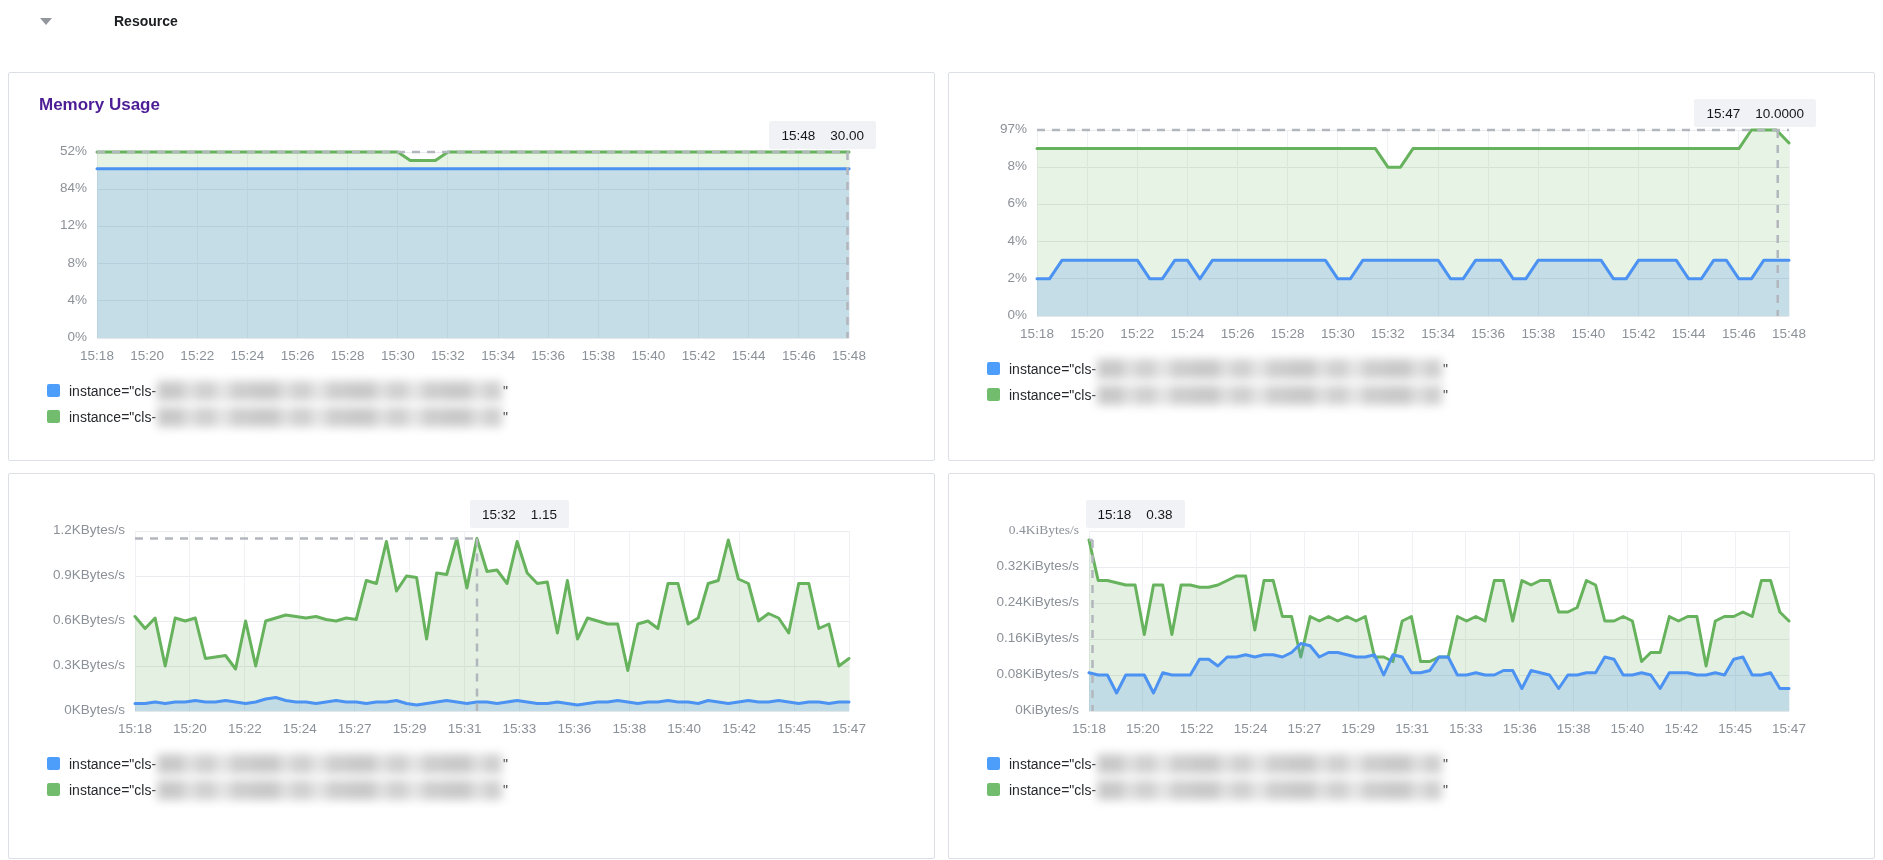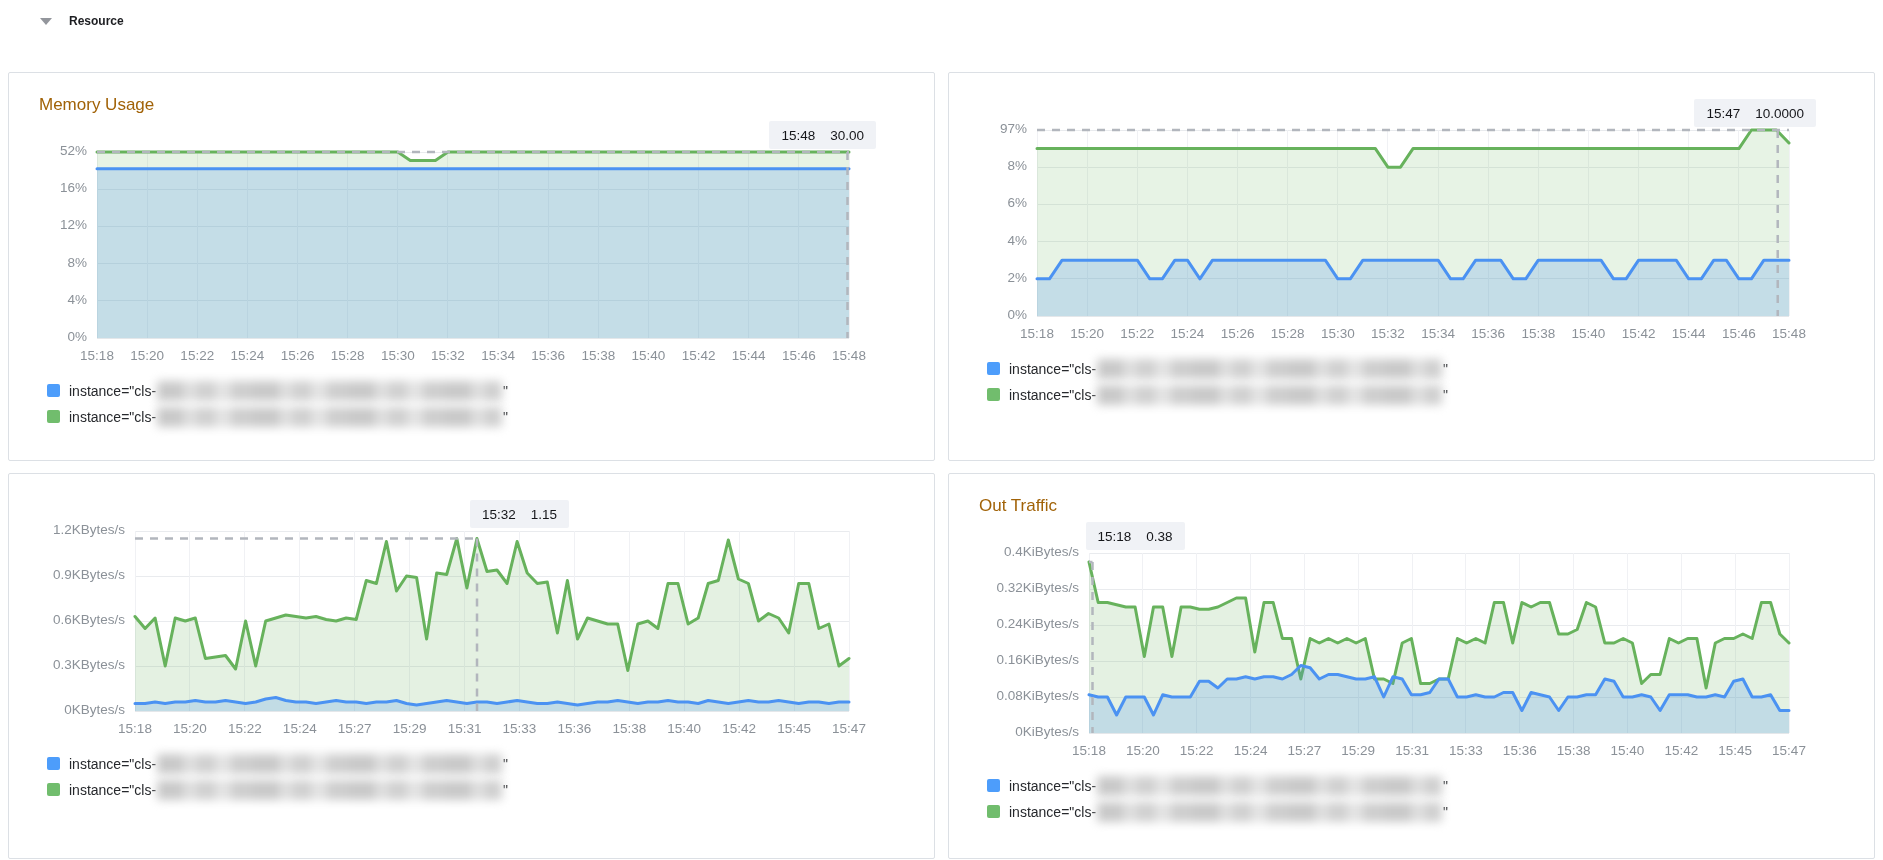--- a/index.html
+++ b/index.html
@@ -10,32 +10,32 @@
     font-family:"Liberation Sans", sans-serif;
     color:#17181a;
   }
   
   .section-header { display:flex; align-items:center; gap:17px; margin:10px 0 0 40px; height:22px; }
   .caret-down {
     width:0; height:0;
     border-left:6px solid transparent; border-right:6px solid transparent;
     border-top:7px solid #93969c;
   }
-  .section-title { font-size:12px; font-weight:700; color:#1c1d21; }
+  .section-title { font-size:14px; font-weight:700; color:#1c1d21;margin-left:45px; }
 
   
   .grid {
     display:grid; grid-template-columns:1fr 1fr; grid-template-rows:389px 386px;
     gap:12px 13px; margin:40px 8px 0;
   }
   .panel {
     border:1px solid #dce0e5; border-radius:2px; background:#fff;
     padding:21px 30px 0; position:relative; overflow:hidden;
   }
-  .panel-title { margin:0; font-size:17px; font-weight:400; color:#a16207; line-height:22px; }
+  .panel-title { margin:0; font-size:17px; font-weight:700; color:#4c1d95; line-height:22px; }
 
   
   .chart-wrap { position:relative; margin-top:36px; }
   .tooltip {
     position:absolute; top:-31px; height:28px; z-index:3;
     display:flex; align-items:center; gap:15px; padding:0 12px;
     background:#f0f2f6; border-radius:2px;
     font-size:13.5px; color:#15161a; white-space:nowrap;
   }
   .plot-row { display:flex; }
@@ -78,21 +78,21 @@
       <div class="tooltip" style="right: 28px;">
         <span>15:48</span>
         <span>30.00</span>
       </div>
       <div class="plot-row">
         <div class="y-labels ycol-a">
             <span class="ytick" style="top: 177px;">0%</span>
             <span class="ytick" style="top: 139.8px;">4%</span>
             <span class="ytick" style="top: 102.6px;">8%</span>
             <span class="ytick" style="top: 65.4px;">12%</span>
-            <span class="ytick" style="top: 28.2px;">16%</span>
+            <span class="ytick" style="top: 28.2px;">84%</span>
             <span class="ytick" style="top: -9px;">52%</span>
           </div>
         <div class="plot">
             <svg width="752" height="186">
               <line x1="0" y1="186" x2="752" y2="186" stroke="#e4e7ea" stroke-width="1" shape-rendering="crispEdges"></line>
               <line x1="0" y1="148.8" x2="752" y2="148.8" stroke="#e9ebee" stroke-width="1" shape-rendering="crispEdges"></line>
               <line x1="0" y1="111.6" x2="752" y2="111.6" stroke="#e9ebee" stroke-width="1" shape-rendering="crispEdges"></line>
               <line x1="0" y1="74.4" x2="752" y2="74.4" stroke="#e9ebee" stroke-width="1" shape-rendering="crispEdges"></line>
               <line x1="0" y1="37.19999999999999" x2="752" y2="37.19999999999999" stroke="#e9ebee" stroke-width="1" shape-rendering="crispEdges"></line>
               <line x1="0" y1="0" x2="752" y2="0" stroke="#e9ebee" stroke-width="1" shape-rendering="crispEdges"></line>
@@ -298,34 +298,33 @@
           </div>
           <div class="legend-item">
             <span class="swatch" style="background: rgb(113, 189, 109);"></span>
             <span class="legend-text"><span>instance="cls-</span><span class="redacted"></span><span>"</span></span>
           </div>
         </div>
     </div>
   </section>
 
   <section class="panel">
-    <h2 class="panel-title">Out Traffic</h2>
     <div class="chart-wrap r2">
       <div class="tooltip" style="left: 106.5px;">
         <span>15:18</span>
         <span>0.38</span>
       </div>
       <div class="plot-row">
         <div class="y-labels ycol-c">
             <span class="ytick" style="top: 171px;">0KiBytes/s</span>
             <span class="ytick" style="top: 135px;">0.08KiBytes/s</span>
             <span class="ytick" style="top: 99px;">0.16KiBytes/s</span>
             <span class="ytick" style="top: 63px;">0.24KiBytes/s</span>
             <span class="ytick" style="top: 27px;">0.32KiBytes/s</span>
-            <span class="ytick" style="top: -9px;">0.4KiBytes/s</span>
+            <span class="ytick" style="top: -9px; font-family: Liberation Serif, serif;">0.4KiBytes/s</span>
           </div>
         <div class="plot">
             <svg width="700" height="180">
               <line x1="0" y1="180" x2="700" y2="180" stroke="#e4e7ea" stroke-width="1" shape-rendering="crispEdges"></line>
               <line x1="0" y1="144" x2="700" y2="144" stroke="#e9ebee" stroke-width="1" shape-rendering="crispEdges"></line>
               <line x1="0" y1="108" x2="700" y2="108" stroke="#e9ebee" stroke-width="1" shape-rendering="crispEdges"></line>
               <line x1="0" y1="72" x2="700" y2="72" stroke="#e9ebee" stroke-width="1" shape-rendering="crispEdges"></line>
               <line x1="0" y1="36" x2="700" y2="36" stroke="#e9ebee" stroke-width="1" shape-rendering="crispEdges"></line>
               <line x1="0" y1="0" x2="700" y2="0" stroke="#e9ebee" stroke-width="1" shape-rendering="crispEdges"></line>
               <line x1="0" y1="0" x2="0" y2="180" stroke="#f0f1f4" stroke-width="1" shape-rendering="crispEdges"></line>

